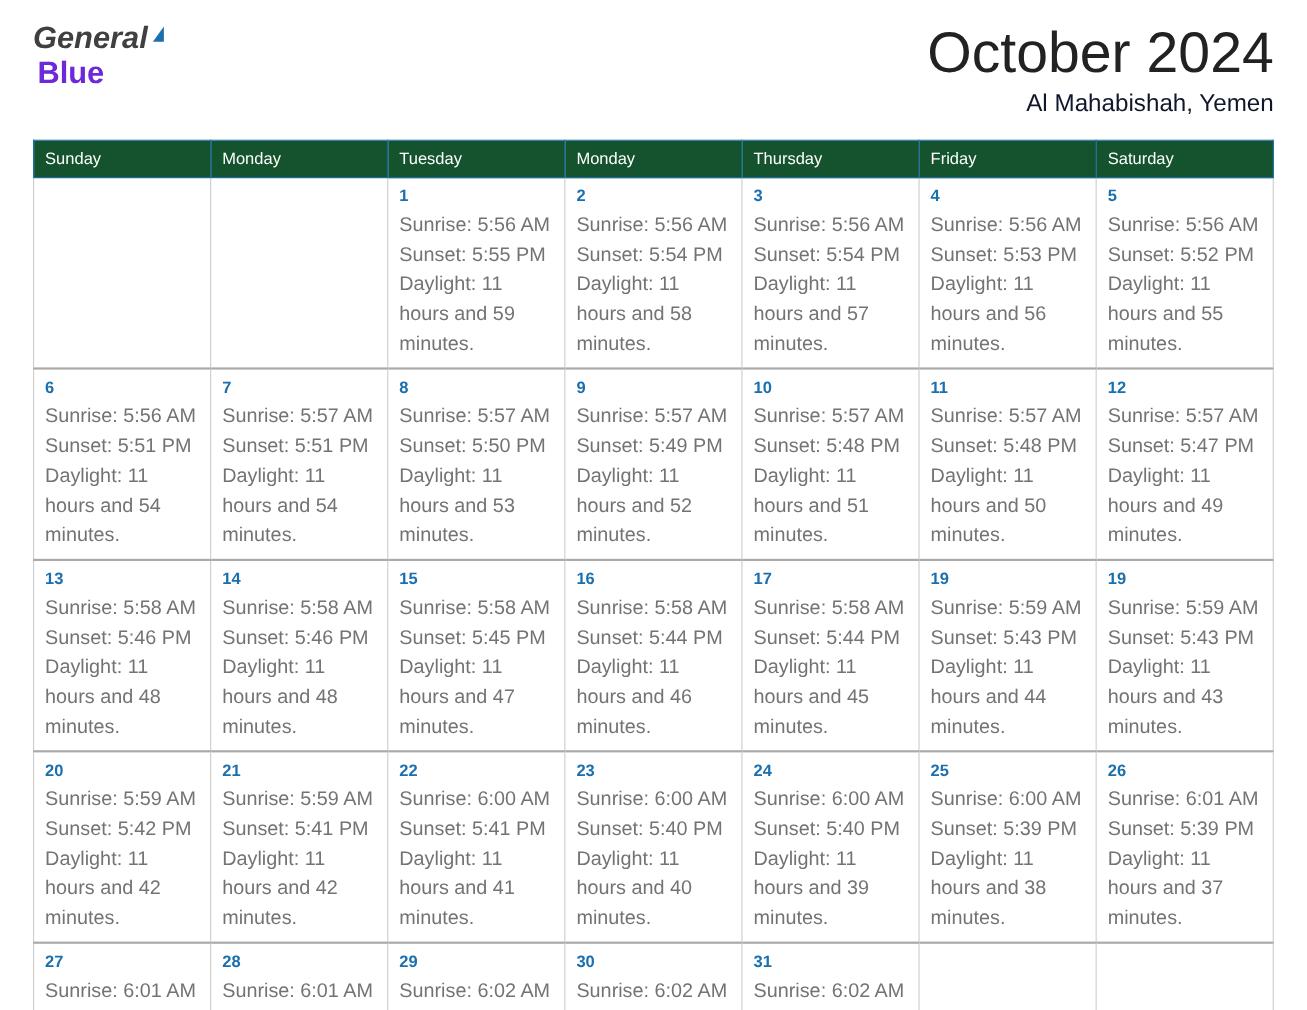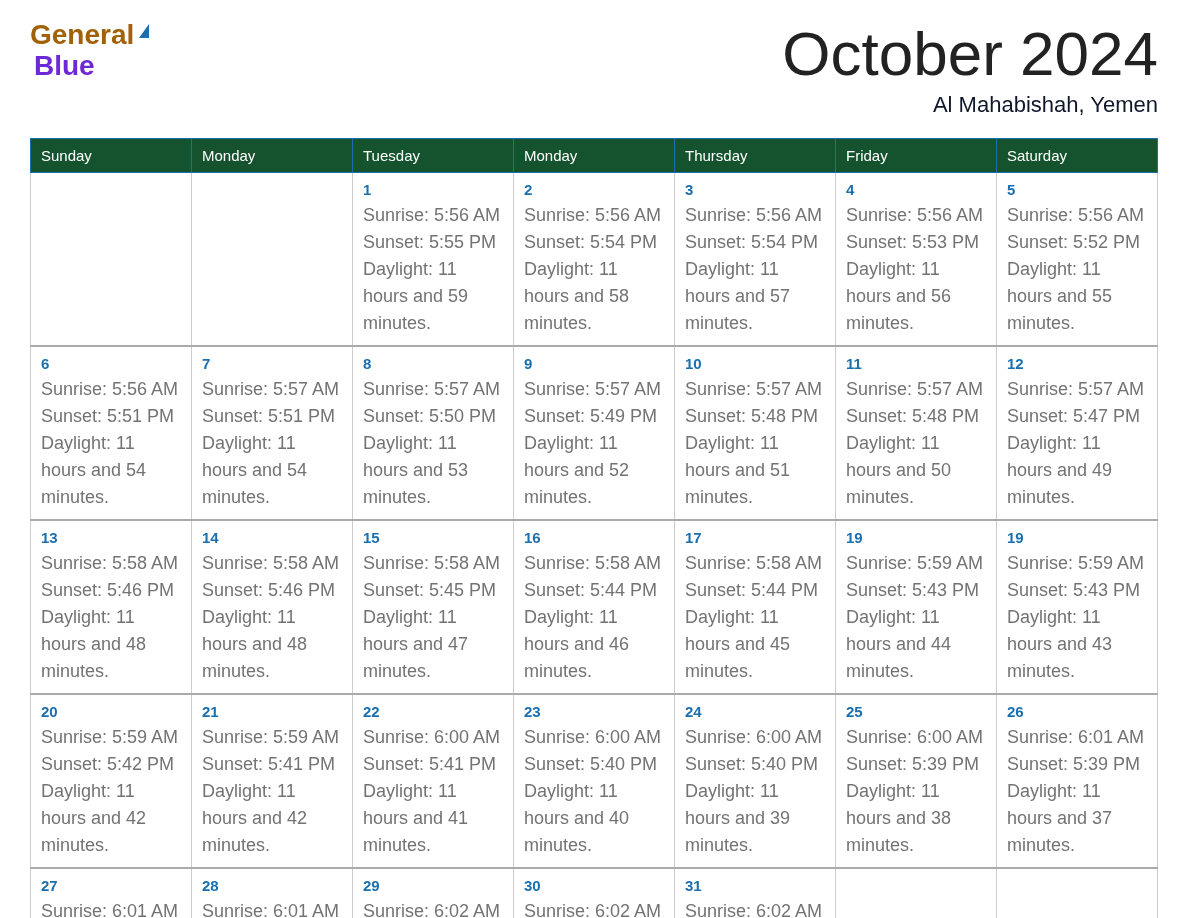--- a/index.html
+++ b/index.html
@@ -20,38 +20,38 @@
       display: flex;
       flex-direction: column;
       align-items: flex-start;
     }
     .logo-text {
       font-size: 28px;
       font-weight: bold;
       color: #333;
       line-height: 1.1;
     }
-    .logo-general { color: #a16207; }
+    .logo-general { color: #404040; font-style: italic; }
     .logo-blue { color: #6d28d9; }
     .logo-triangle {
       display: inline-block;
       width: 0;
       height: 0;
       border-left: 10px solid transparent;
       border-bottom: 14px solid #1a6faf;
       margin-left: 3px;
       vertical-align: middle;
       position: relative;
       top: -4px;
     }
     .title-block {
       text-align: right;
     }
     .main-title {
-      font-size: 62px;
+      font-size: 52px;
       font-weight: normal;
       color: #222;
       line-height: 1.1;
       margin-left: 20px;
     }
     .subtitle {
       font-size: 22px;
       color: #0f172a;
       margin-top: 4px;
     }

